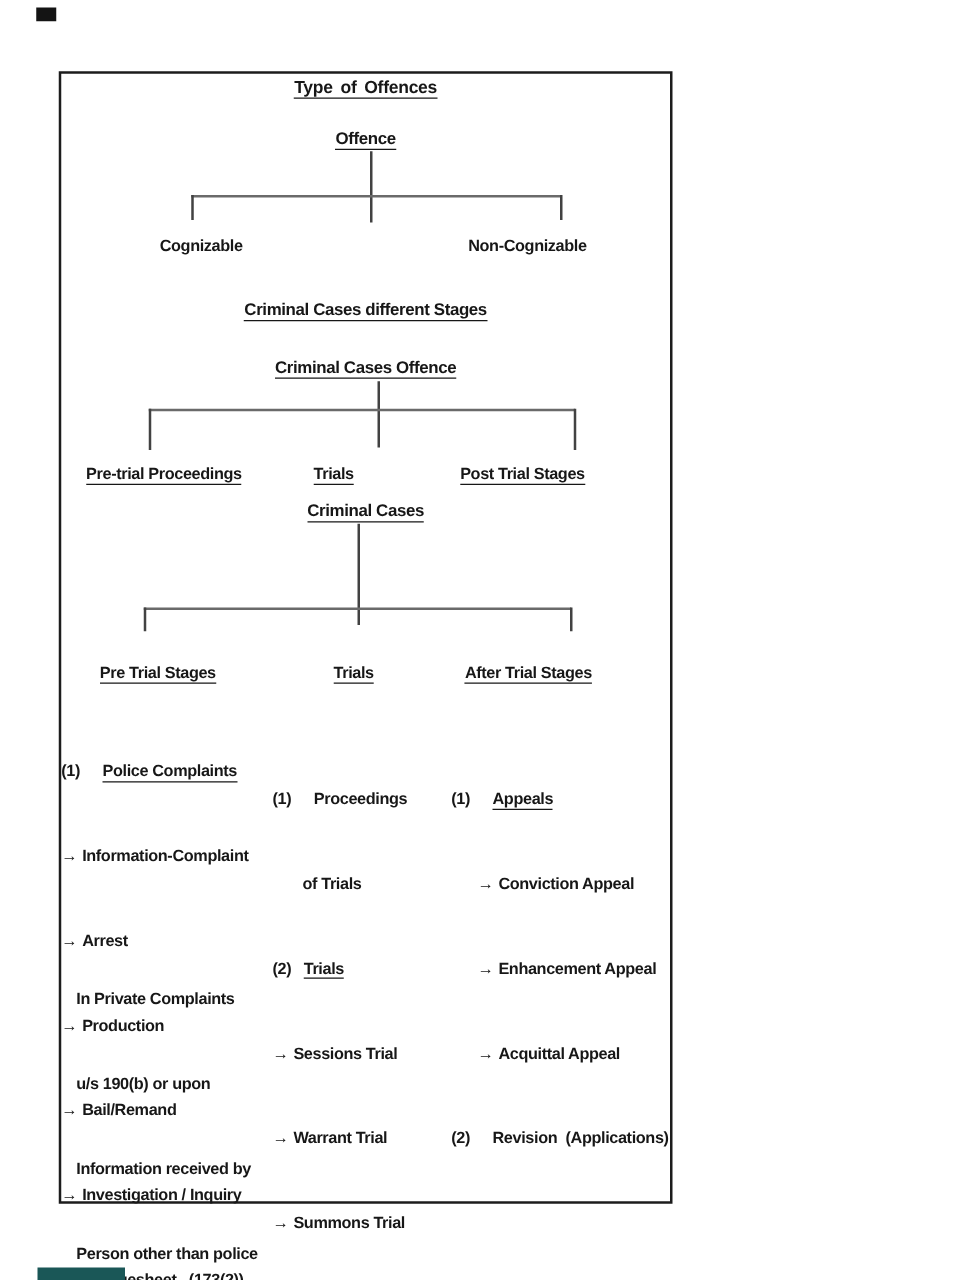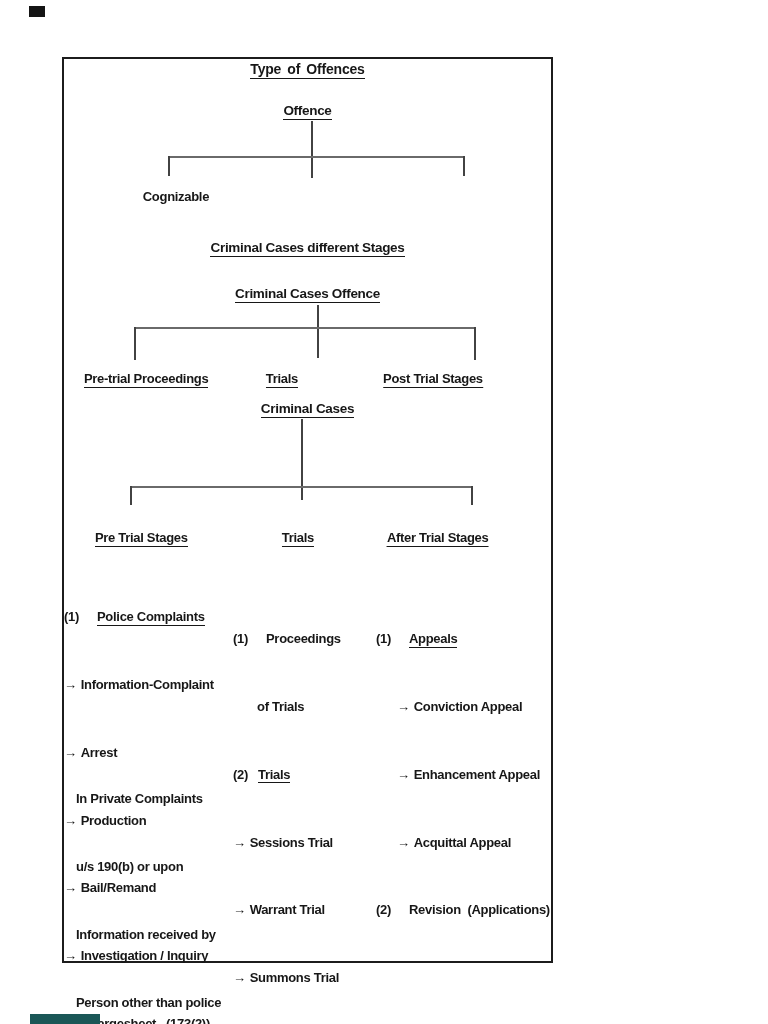--- a/index.html
+++ b/index.html
@@ -1,18 +1,18 @@
 <!DOCTYPE html>
 <html><head>
 <meta charset="utf-8">
 <style>
   html,body{margin:0;padding:0;background:#ffffff;}
   .screen{position:relative;width:768px;height:1024px;background:#ffffff;overflow:hidden;
           font-family:"Liberation Sans","DejaVu Sans",sans-serif;font-weight:700;color:#171717;}
-  .page{position:absolute;left:62px;top:57px;width:491px;height:906px;
+  .page{position:absolute;left:47px;top:57px;width:491px;height:906px;
         border:2px solid #1c1c1c;box-sizing:border-box;background:#ffffff;}
   .abs{position:absolute;}
   .ctr{left:0;right:0;text-align:center;white-space:nowrap;}
   .cx{transform:translateX(-50%);white-space:nowrap;text-align:center;}
   .t14{font-size:14px;letter-spacing:-0.2px;}
   .t13h{font-size:13.5px;letter-spacing:-0.3px;}
   .t13{font-size:13px;letter-spacing:-0.3px;white-space:pre;}
   .u{border-bottom:1.6px solid currentColor;padding-bottom:0.5px;}
   .hline{position:absolute;height:1.6px;background:#6a6a6a;}
   .vline{position:absolute;width:1.6px;background:#424242;}
@@ -43,20 +43,23 @@
       <span class="u">Offence</span>
     </div>
 
     <div class="vline" style="left:247px;top:62px;height:57px"></div>
     <div class="hline" style="left:104px;top:97px;width:296px"></div>
     <div class="vline" style="left:104px;top:97px;height:20px"></div>
     <div class="vline" style="left:399px;top:97px;height:20px"></div>
 
     <div class="abs cx t13" style="left:102px;top:115px">
       <span>Cognizable</span>
+    </div>
+    <div class="abs cx t13" style="left:363px;top:115px">
+      <span>Non-Cognizable</span>
     </div>
 
     <div class="abs ctr t13h" style="top:181px">
       <span class="u">Criminal Cases different Stages</span>
     </div>
     <div class="abs ctr t13h" style="top:227px">
       <span class="u">Criminal Cases Offence</span>
     </div>
 
     <div class="vline" style="left:253px;top:246px;height:53px"></div>

